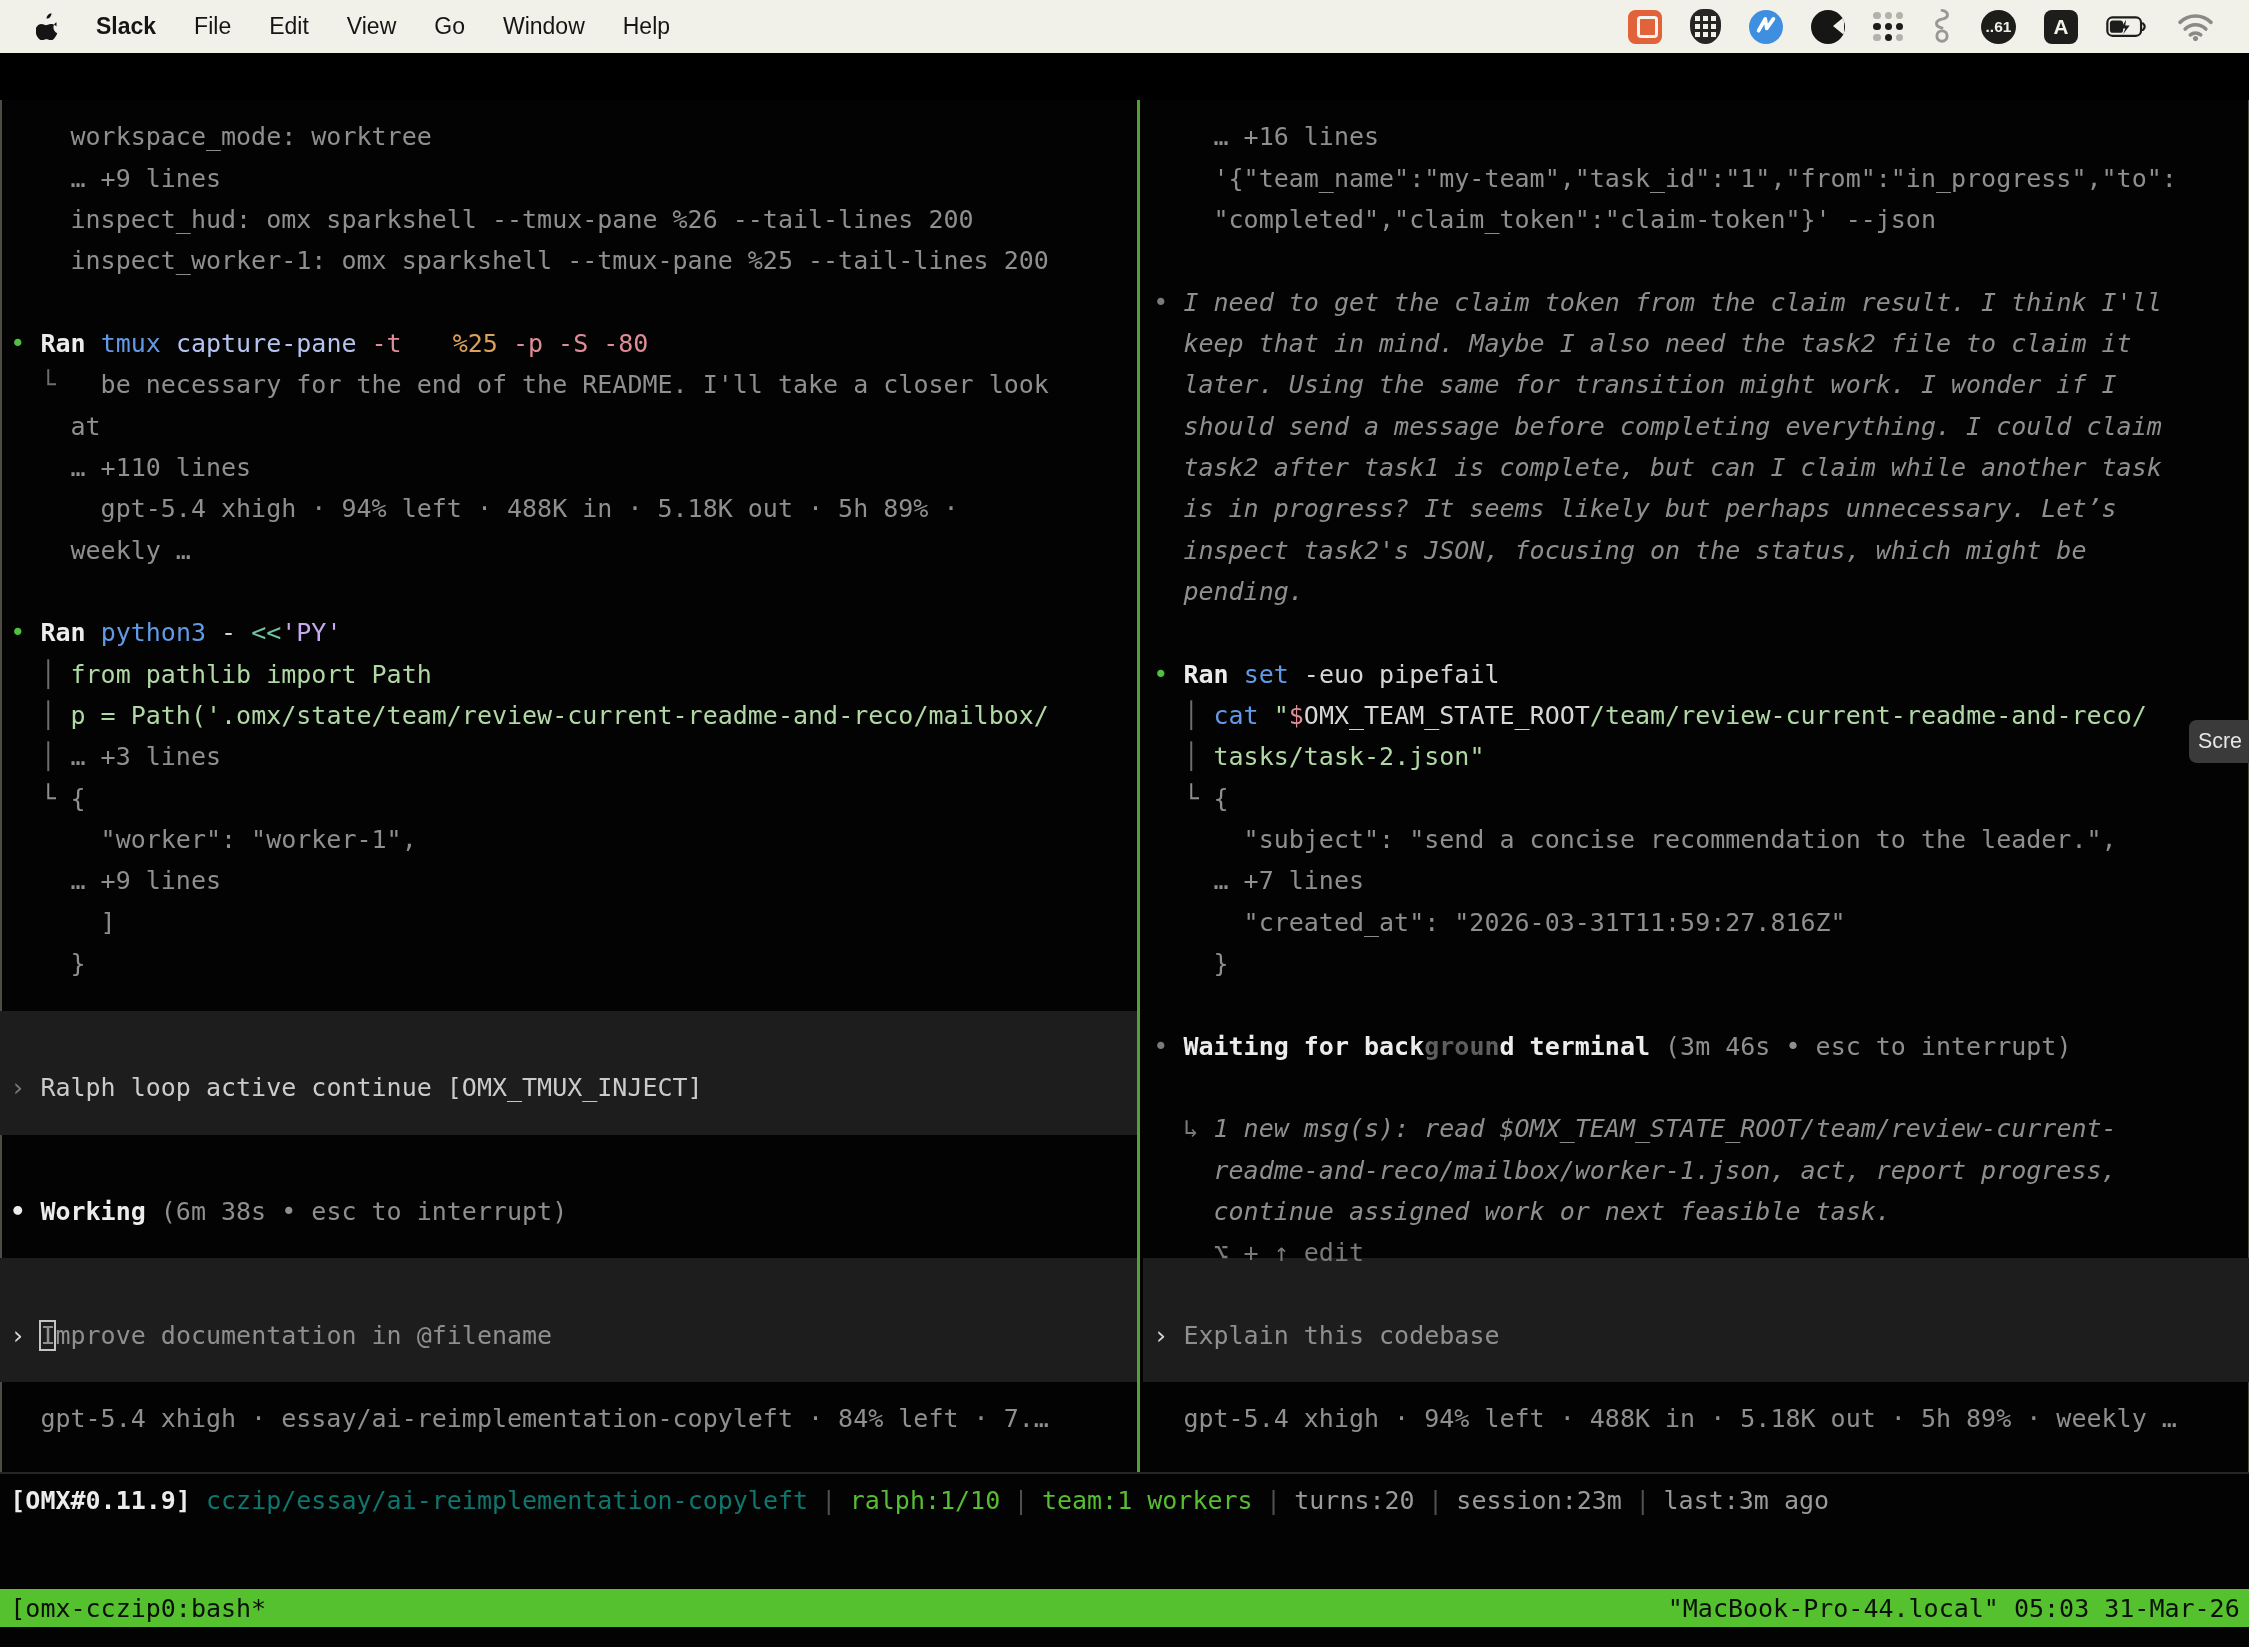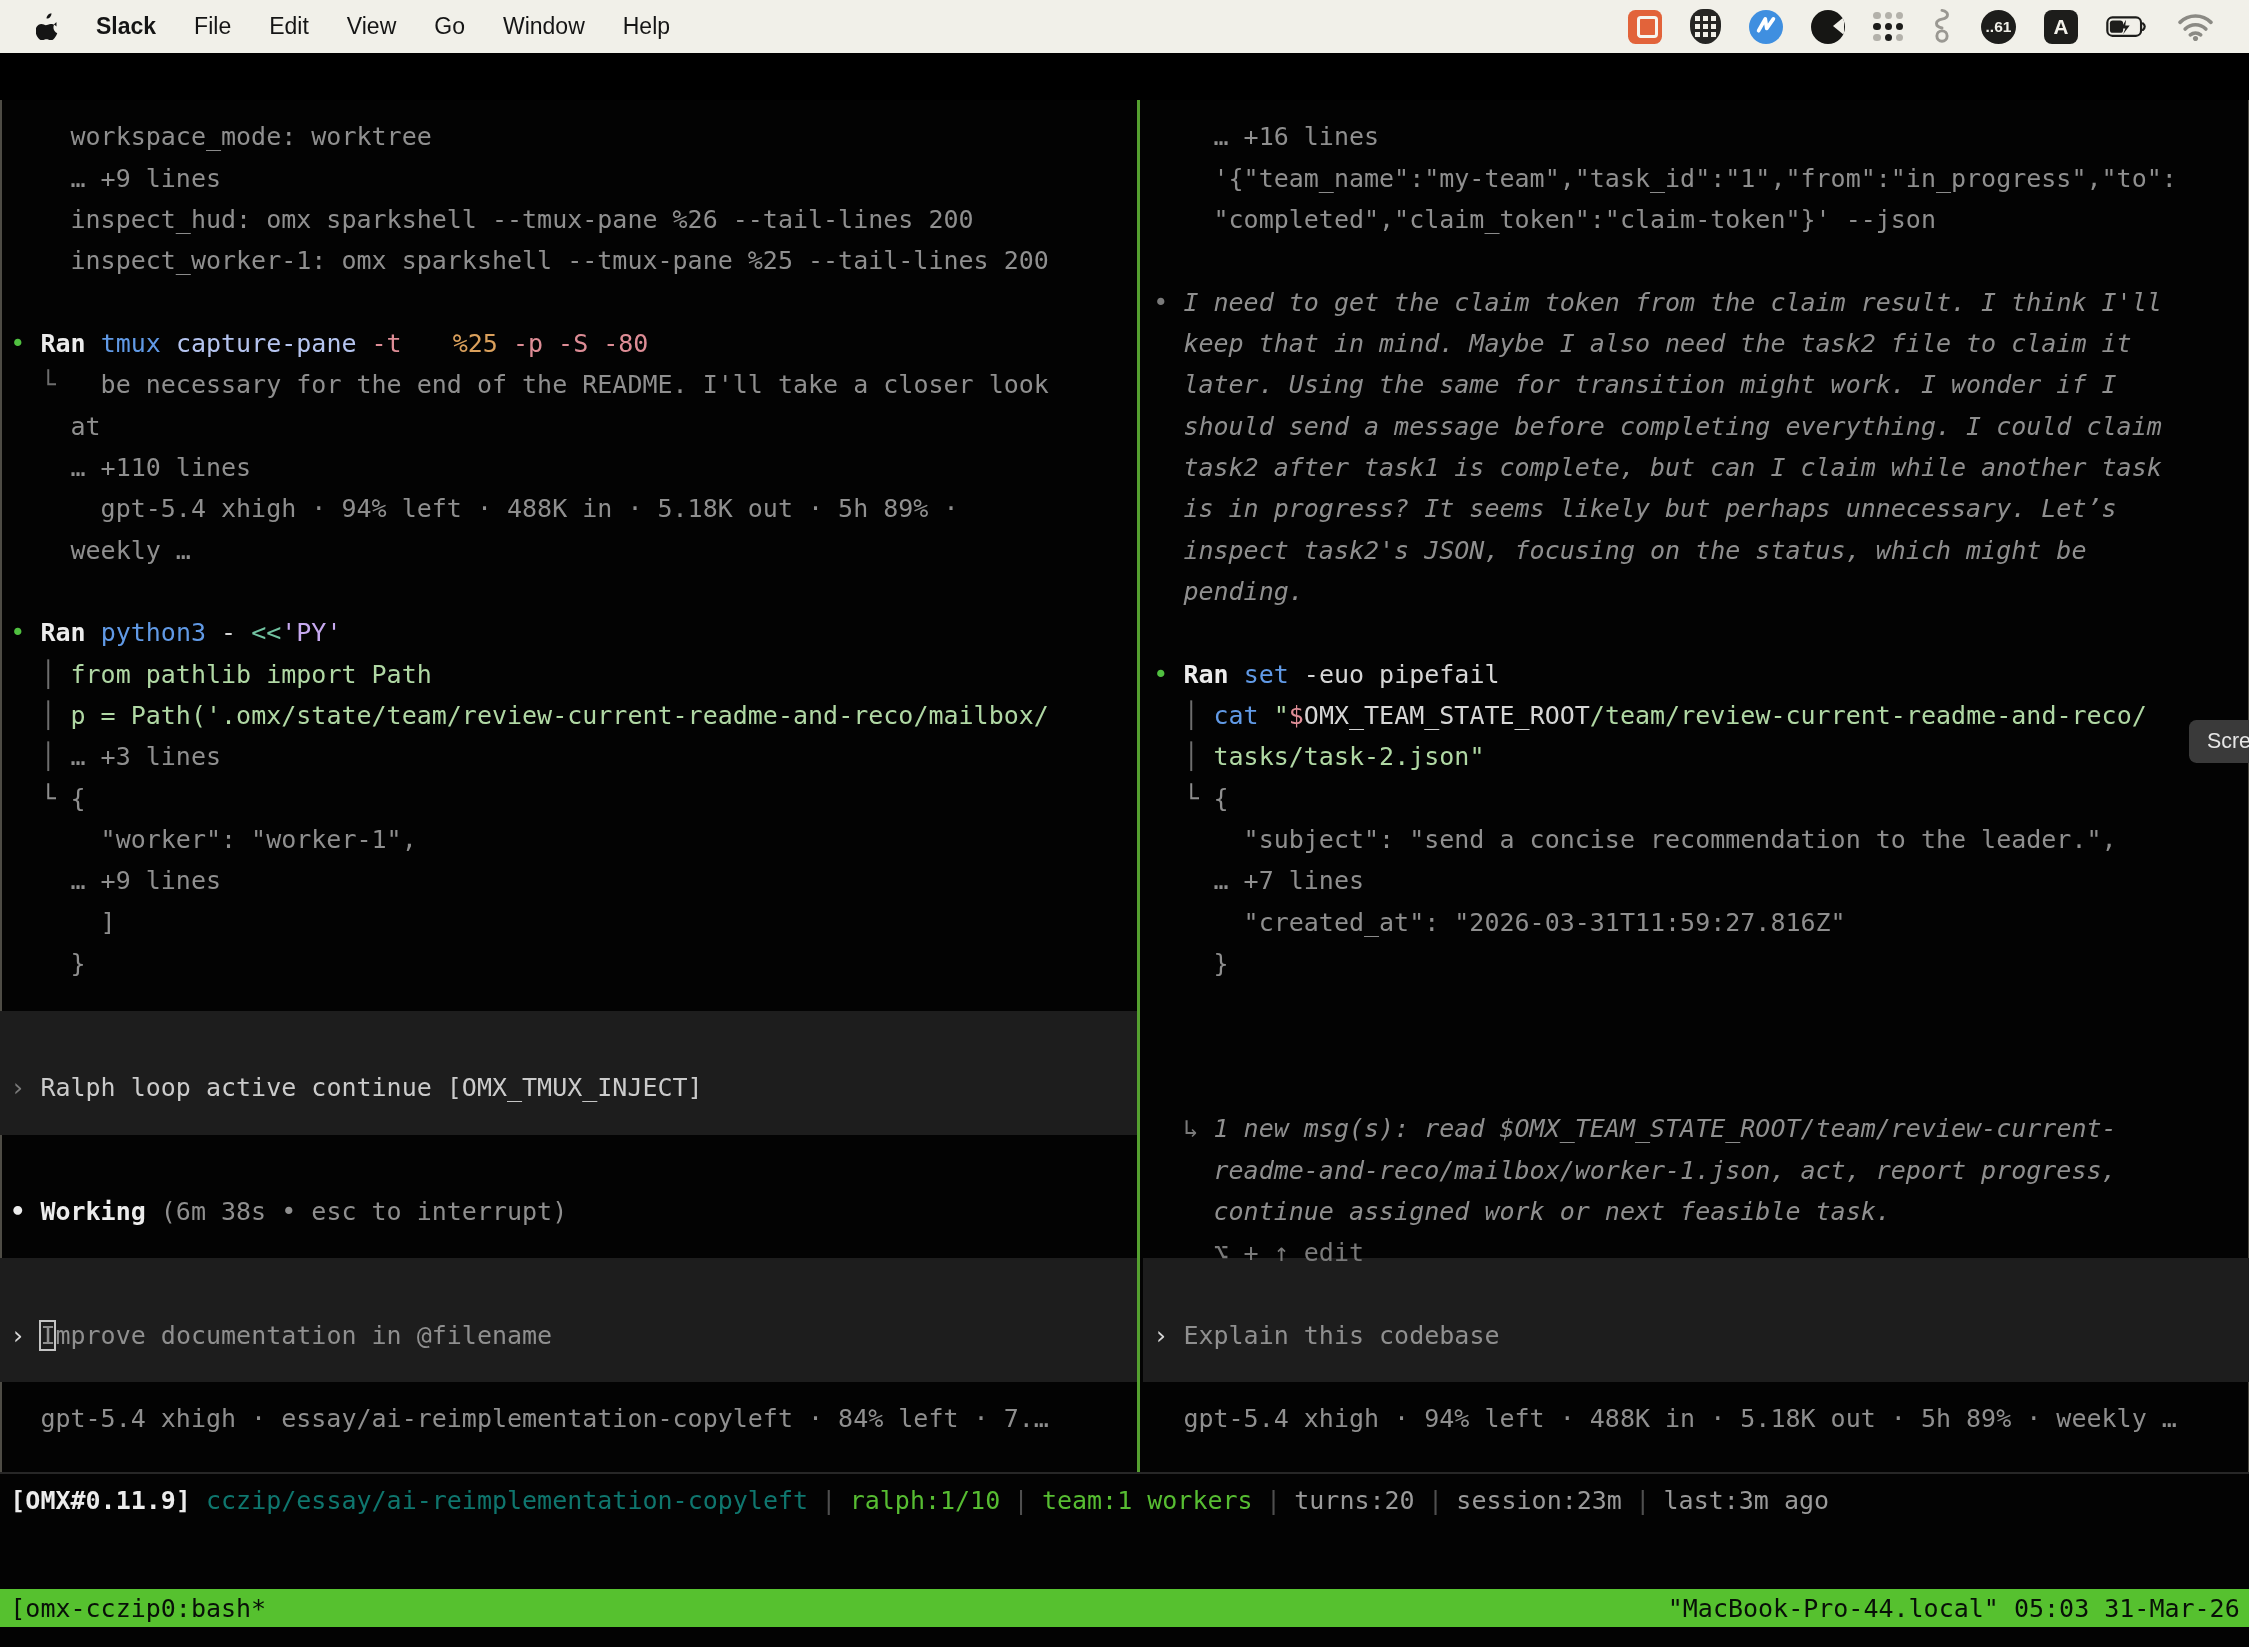--- a/index.html
+++ b/index.html
@@ -68,21 +68,21 @@
   .omxline{position:absolute;left:10.3px;top:1380px;white-space:pre;font-family:"DejaVu Sans Mono",monospace;font-size:25px;line-height:41px;}
   .omxline .sep{color:#4f4f4f;margin:0 13.3px;}
   .cyan{color:#0f766e;text-align:right;}
   .sgreen{color:#57bd32;}
   .sgray{color:#9a9a9a;}
 
   
   .tmuxbar{position:absolute;left:0;top:1489px;width:100%;height:38px;background:#56c12f;display:flex;justify-content:space-between;align-items:center;padding:0 10.3px;box-sizing:border-box;font-family:"DejaVu Sans Mono",monospace;font-size:25px;color:#081008;}
 
   
-  .scre{position:absolute;left:2189px;top:620px;width:61px;height:43px;background:#3a3a3a;border-radius:7.4px 0 0 7.4px;color:#e6e6e6;font-size:21.4px;display:flex;align-items:center;padding-left:18px;box-sizing:border-box;}
+  .scre{position:absolute;left:2189px;top:620px;width:61px;height:43px;background:#3a3a3a;border-radius:7.4px 0 0 7.4px;color:#e6e6e6;font-size:21.4px;display:flex;align-items:center;padding-left:9px;box-sizing:border-box;}
 </style>
 </head>
 <body>
 
 <div class="screen">
 
   <div class="menubar">
     <div class="menu-left">
       <span class="micon">
         <svg width="22" height="26.6" viewBox="0 0 16 19">
@@ -219,20 +219,21 @@
 
       <div class="tl" style="top:554px"><span class="gb">• </span><span class="w">Ran </span><span class="blue">set </span><span class="wn">-euo pipefail</span></div>
       <div class="tl" style="top:595px"><span class="conn">  │ </span><span class="blue">cat </span><span class="code">"</span><span class="pink">$</span><span class="wn">OMX_TEAM_STATE_ROOT</span><span class="code">/team/review-current-readme-and-reco/</span></div>
       <div class="tl" style="top:636px"><span class="conn">  │ </span><span class="code">tasks/task-2.json"</span></div>
       <div class="tl" style="top:678px"><span>  └ {</span></div>
       <div class="tl" style="top:719px"><span>      "subject": "send a concise recommendation to the leader.",</span></div>
       <div class="tl" style="top:760px"><span>    … +7 lines</span></div>
       <div class="tl" style="top:802px"><span>      "created_at": "2026-03-31T11:59:27.816Z"</span></div>
       <div class="tl" style="top:843px"><span>    }</span></div>
 
+      <div class="tl" style="top:926px"><span class="dim2">• </span><span class="w">Waiting for back</span><span class="shim">groun</span><span class="w">d terminal</span><span> (3m 46s • esc to interrupt)</span></div>
 
       <div class="tl" style="top:1008px"><span class="dim2">  ↳ </span><span class="it">1 new msg(s): read $OMX_TEAM_STATE_ROOT/team/review-current-</span></div>
       <div class="tl it" style="top:1050px"><span>    readme-and-reco/mailbox/worker-1.json, act, report progress,</span></div>
       <div class="tl it" style="top:1091px"><span>    continue assigned work or next feasible task.</span></div>
       <div class="tl dim2" style="top:1132px"><span>    ⌥ + ↑ edit</span></div>
 
       <div class="tl" style="top:1215px"><span class="wn">› </span><span>Explain this codebase</span></div>
 
       <div class="tl" style="top:1298px"><span>  gpt-5.4 xhigh · 94% left · 488K in · 5.18K out · 5h 89% · weekly …</span></div>
     </div>

